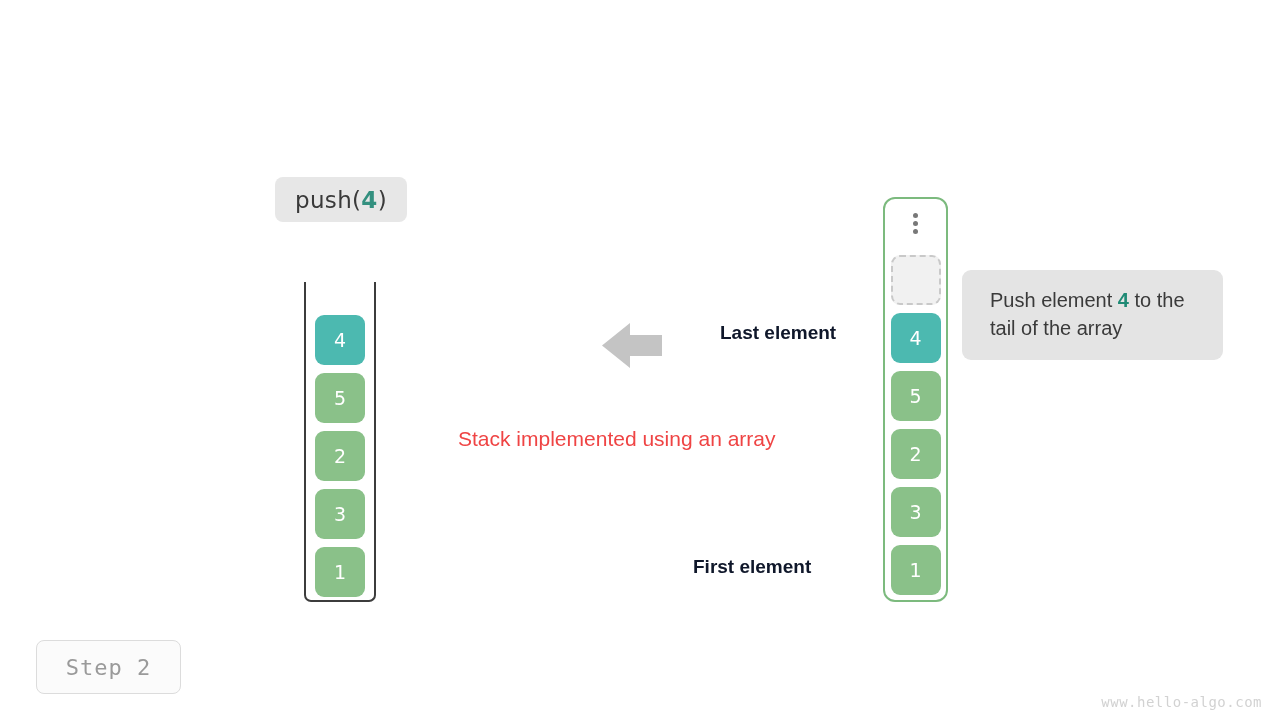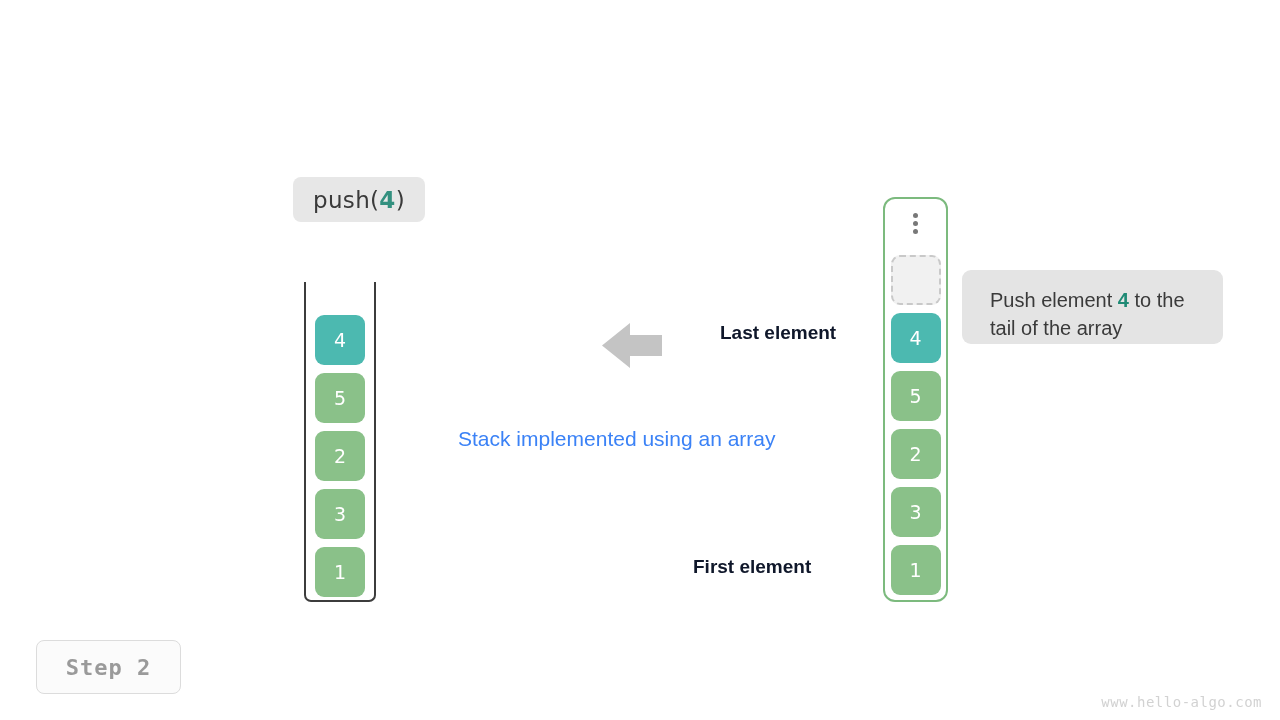--- a/index.html
+++ b/index.html
@@ -19,21 +19,20 @@
   .code-pill {
     position: absolute;
     background: #e7e7e7;
     border-radius: 8px;
     display: flex;
     align-items: center;
     justify-content: center;
     color: #3a3a3a;
     font-family: "DejaVu Sans", sans-serif;
     white-space: nowrap;
-    margin-left: 18px;
   }
 
   #push-label {
     left: 275px;
     top: 177px;
     width: 132px;
     height: 45px;
     font-size: 23px;
     letter-spacing: 0.3px;
   }
@@ -149,34 +148,34 @@
     font-family: "Liberation Sans", sans-serif;
   }
   #last-element-label  { left: 720px; top: 322px; }
   #first-element-label { left: 693px; top: 556px; }
 
   #caption {
     position: absolute;
     left: 458px;
     top: 427px;
     font-size: 21px;
-    color: #3b82f6;
+    color: #ef4444;
     white-space: nowrap;
   }
 
   
   #tooltip {
     position: absolute;
     left: 962px;
     top: 270px;
     width: 261px;
     box-sizing: border-box;
     background: #e4e4e4;
     border-radius: 9px;
-    padding: 16px 22px 2px 28px;
+    padding: 16px 22px 18px 28px;
     font-size: 20px;
     line-height: 28px;
     color: #3a3a3a;
   }
   #tooltip .accent {
     color: #1f8a75;
     font-weight: bold;
   }
 
   
@@ -188,21 +187,21 @@
     height: 54px;
     box-sizing: border-box;
     border: 1px solid #dcdcdc;
     border-radius: 8px;
     background: #fbfbfb;
     display: flex;
     align-items: center;
     justify-content: center;
     font-family: "DejaVu Sans Mono", monospace;
     font-size: 22px;
-    font-weight: bold;
+    font-weight: normal;
     color: #9a9a9a;
     letter-spacing: 1px;
   }
 
   
   #watermark {
     position: absolute;
     right: 18px;
     bottom: 10px;
     font-family: "DejaVu Sans Mono", monospace;

